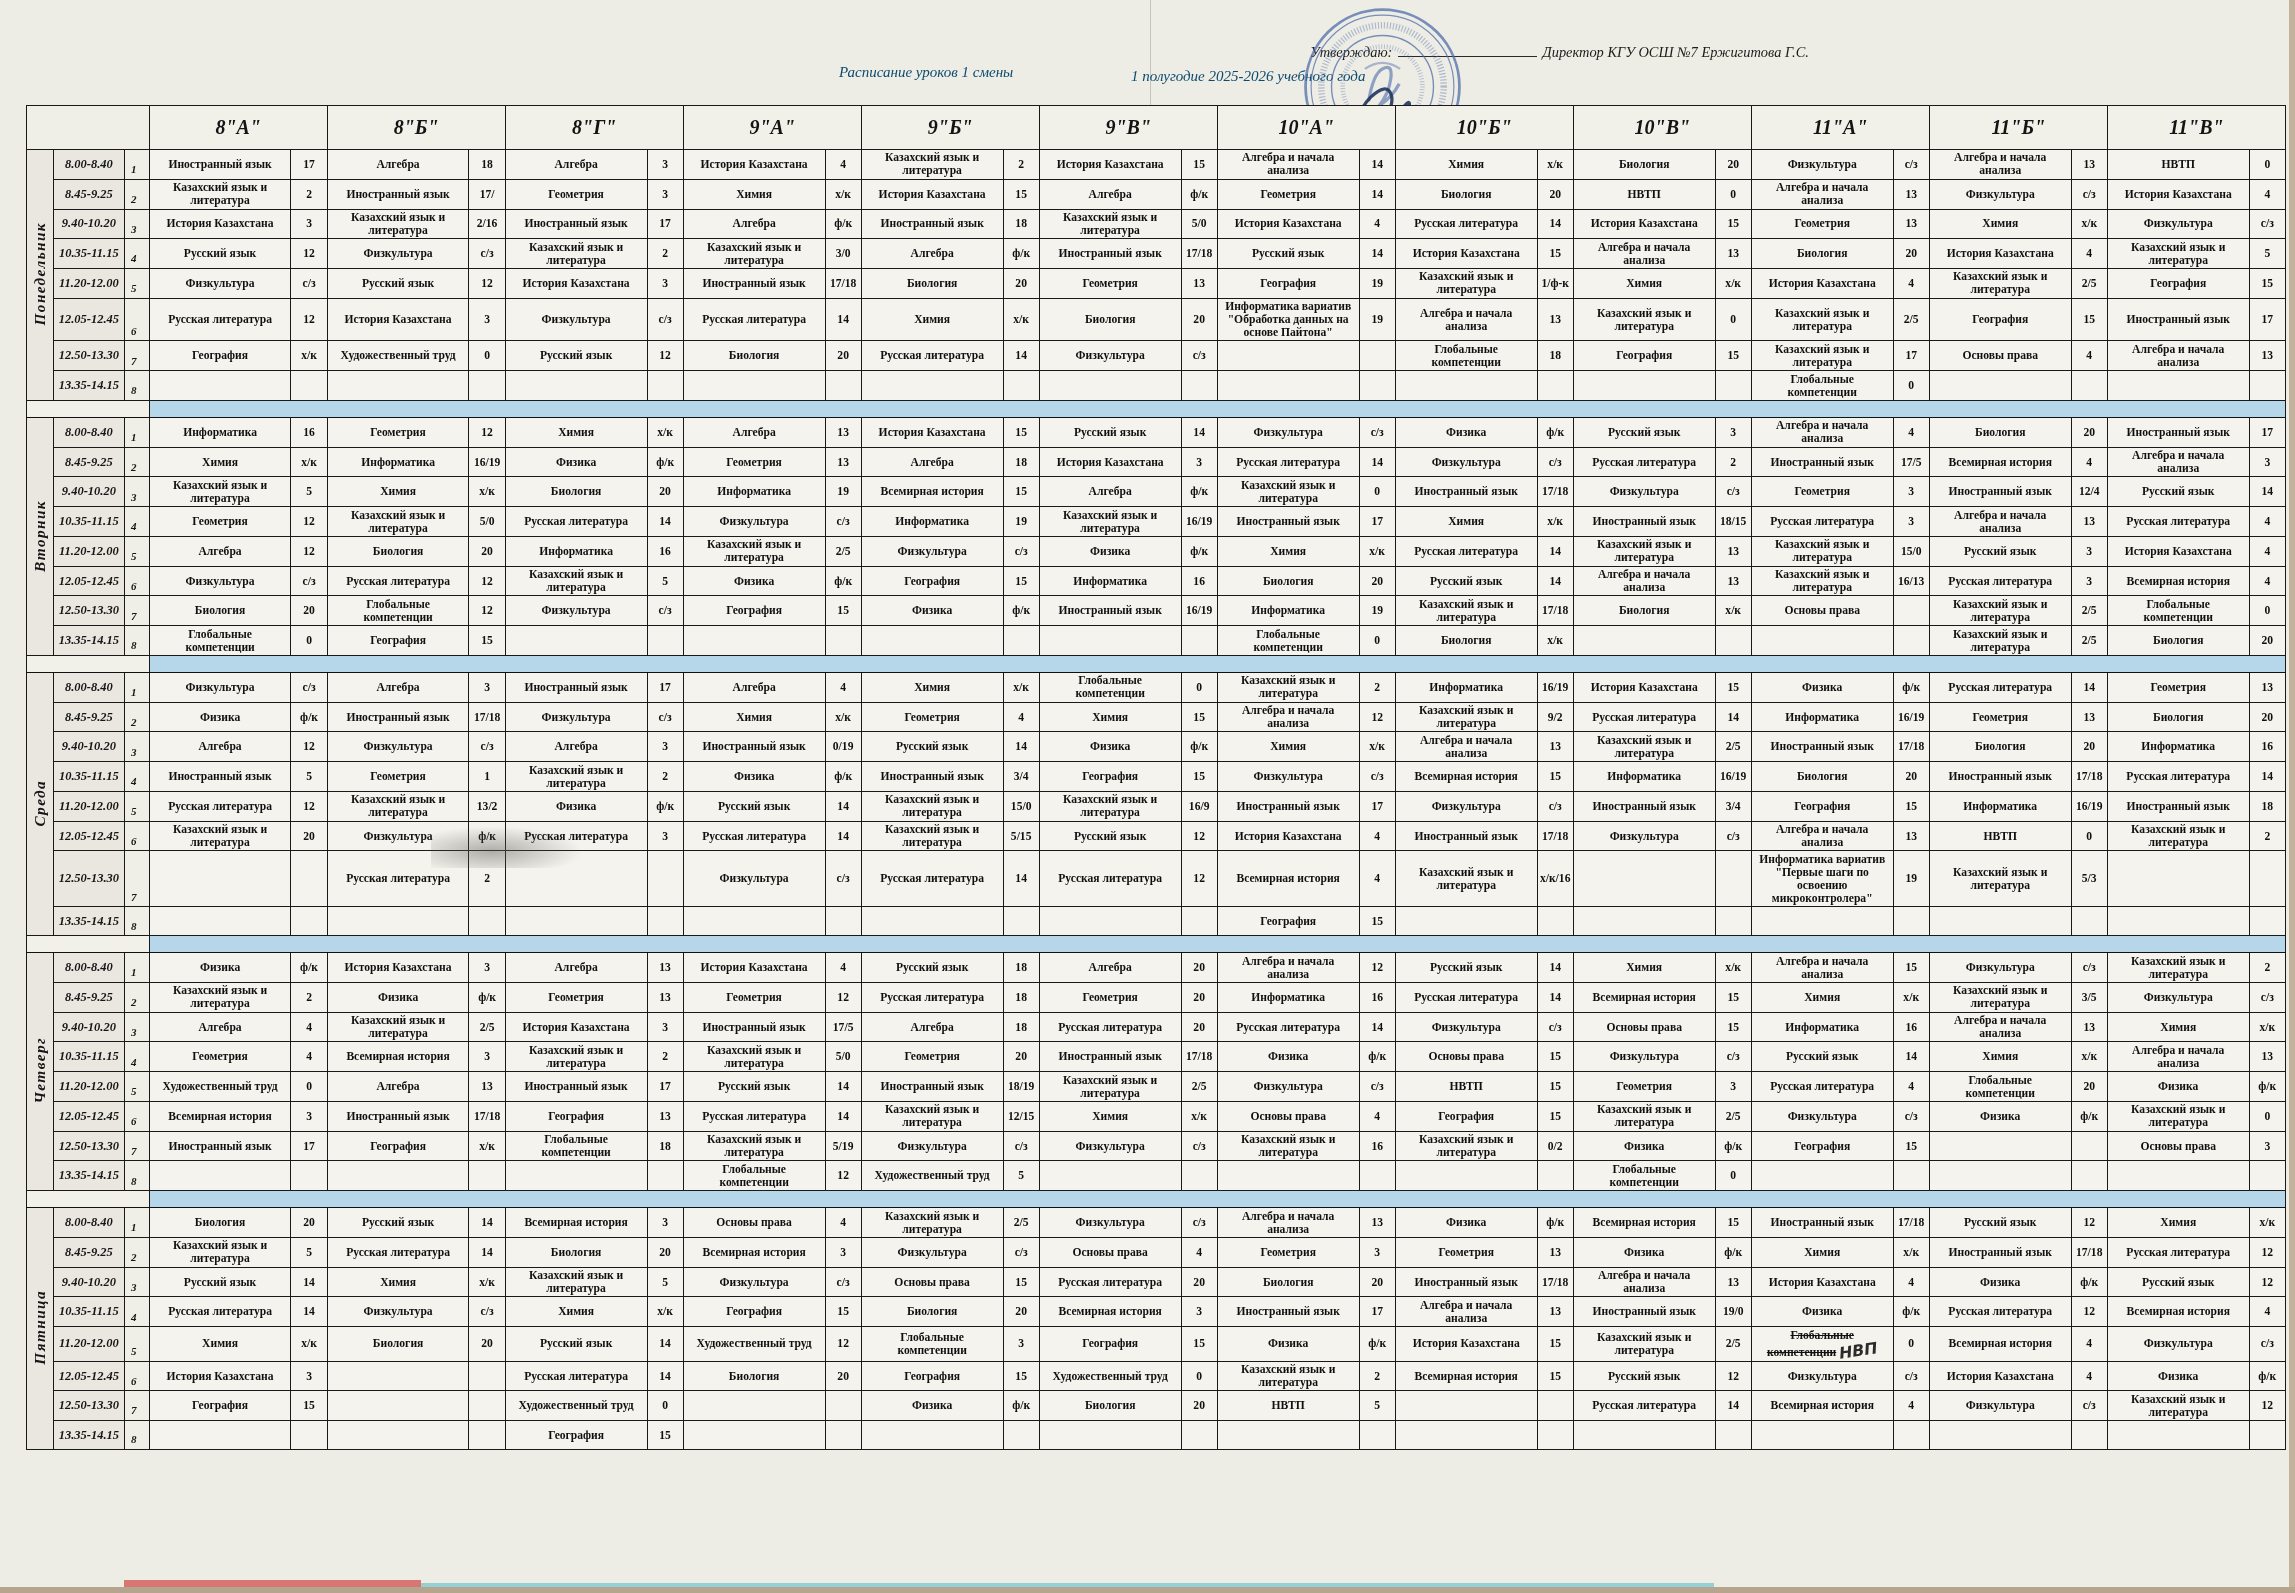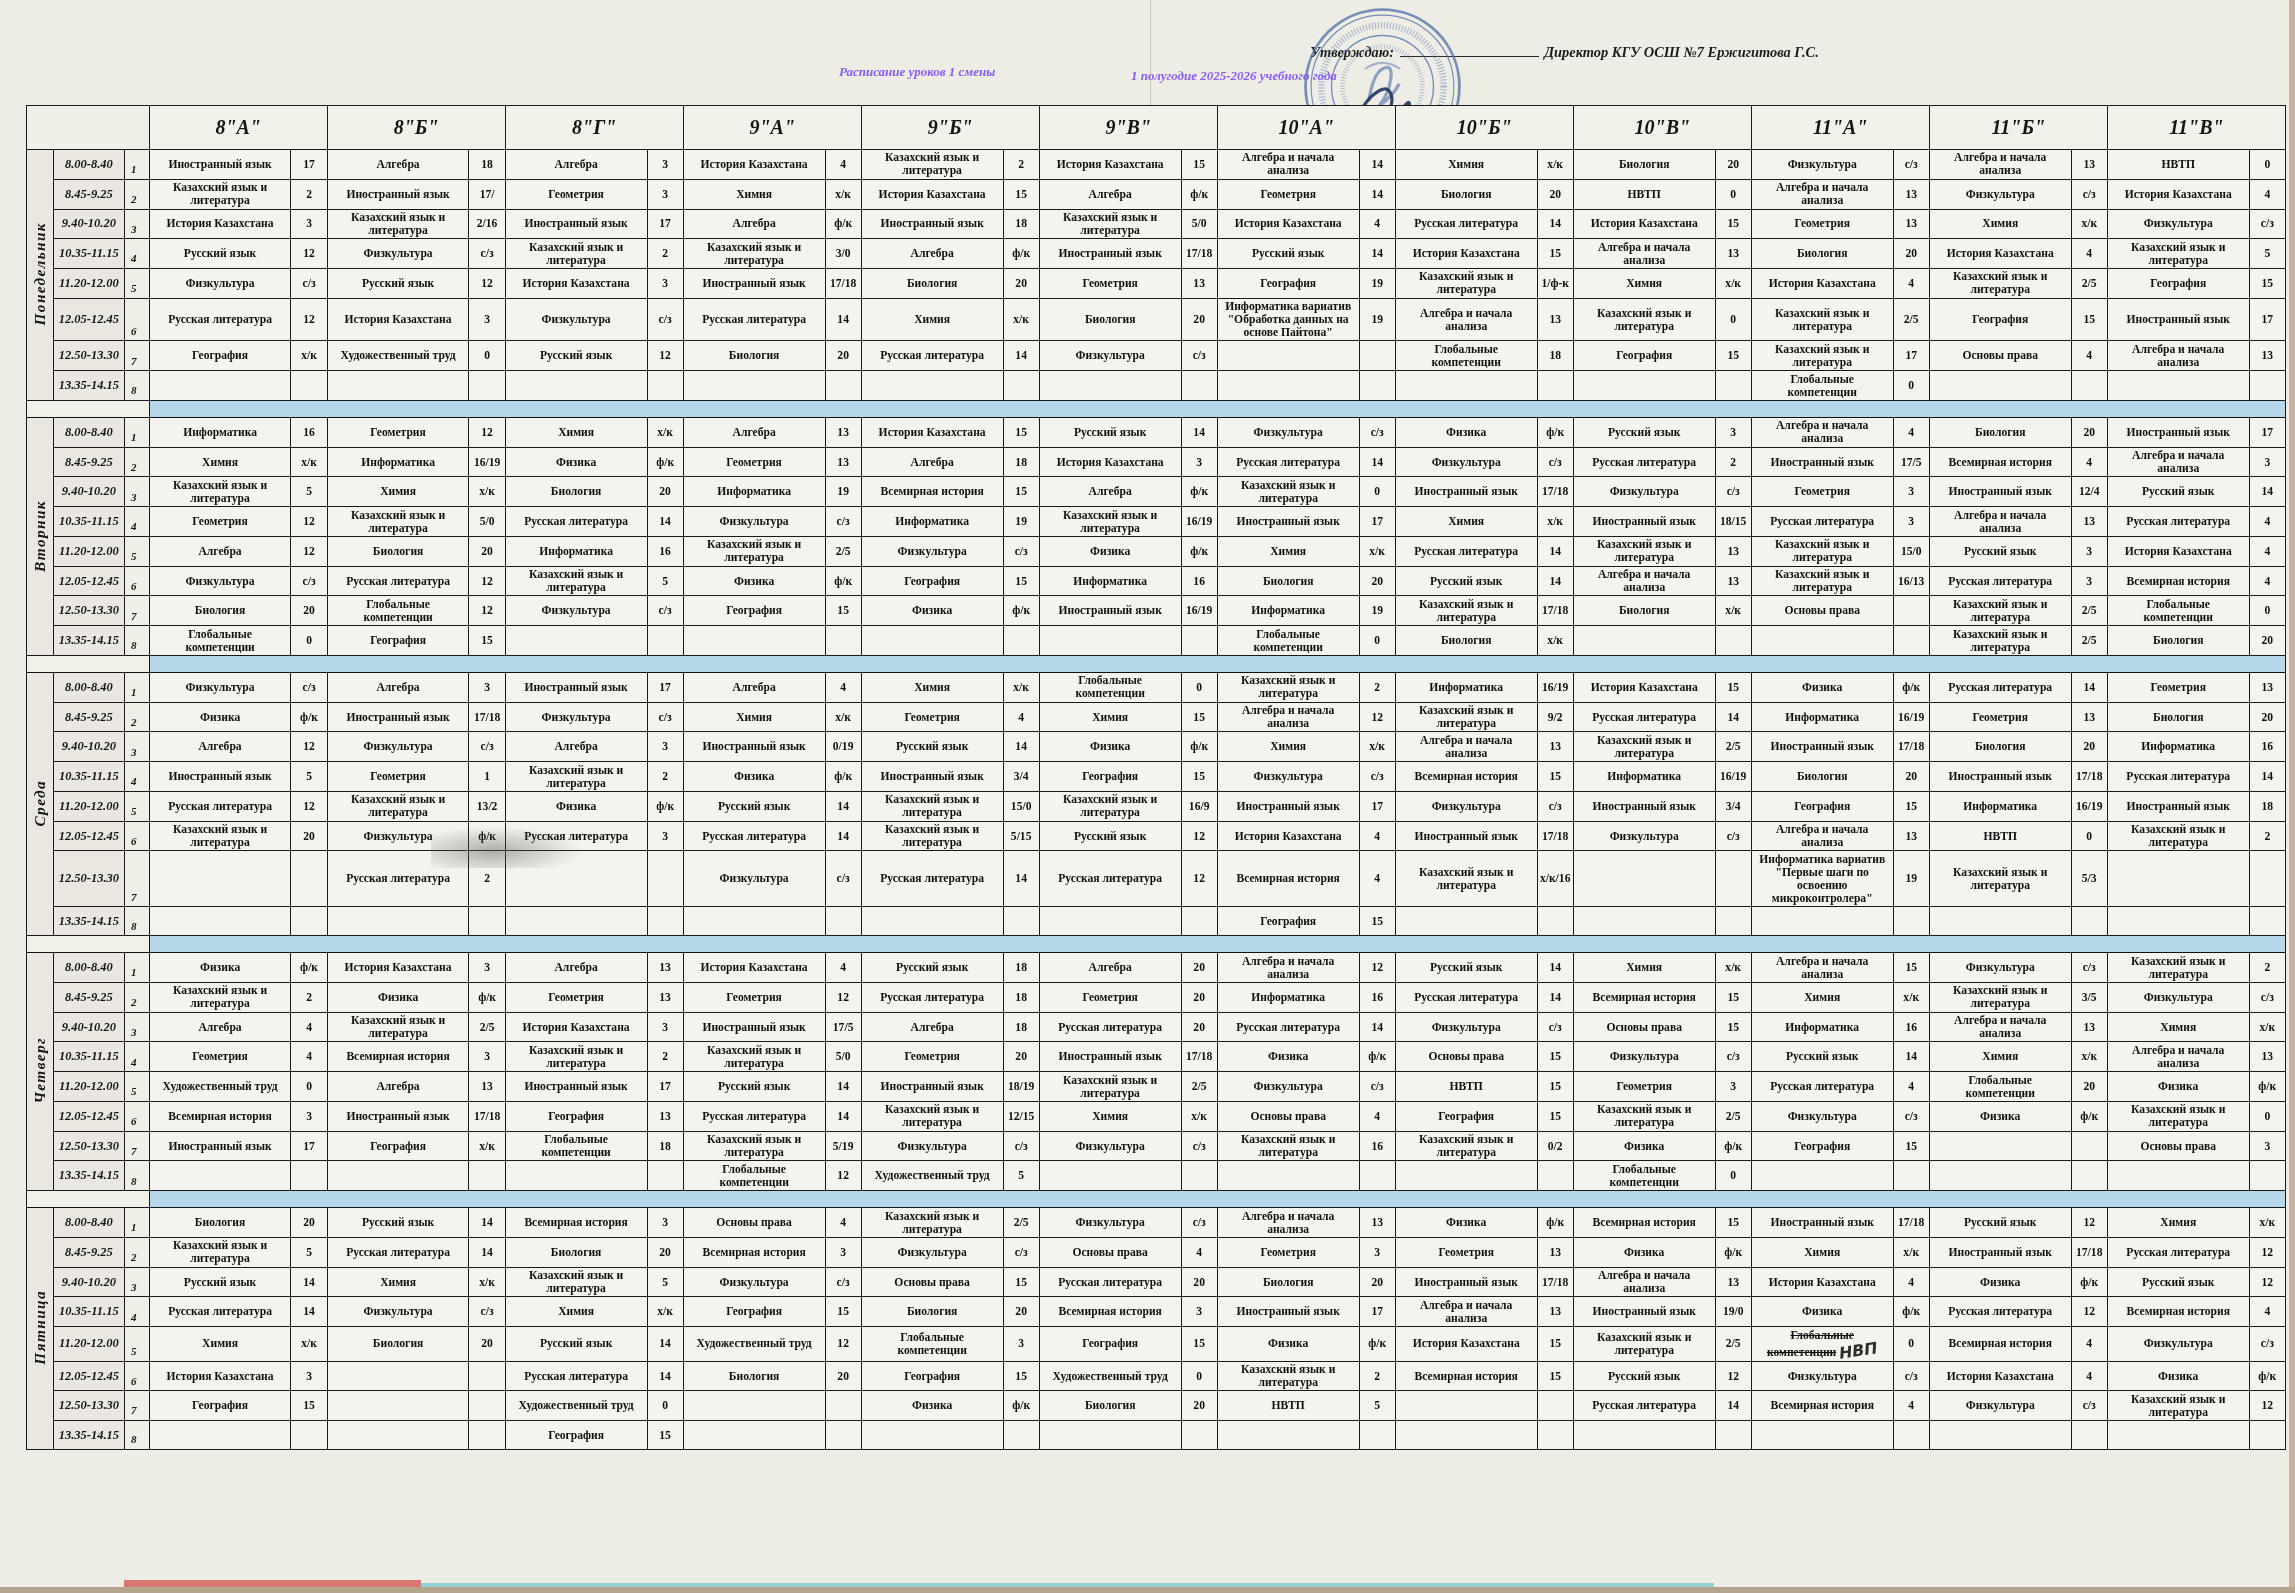--- a/index.html
+++ b/index.html
@@ -1,22 +1,22 @@
 <!DOCTYPE html>
 <html style="font-size:7.4px"><head>
 <meta charset="utf-8">
 <style>
   html,body{margin:0;padding:0}
   body{width:2295px;height:1594px;background:#c3b29c;font-family:"Liberation Serif",serif;position:relative;overflow:hidden}
   .paper{position:absolute;left:0;top:0;width:2289px;height:1587px;background:#edece5}
   .fold{position:absolute;left:1150px;top:0;width:1.4px;height:250px;background:rgba(110,105,95,.30)}
-  .title{position:absolute;font-weight:bold;font-style:italic;font-size:13px;color:#8b5cf6;white-space:nowrap}
+  .title{position:absolute;font-weight:normal;font-style:italic;font-size:15px;color:#0c4a6e;white-space:nowrap}
   .title-left{left:839px;top:64px}
   .title-right{left:1131px;top:68px}
-  .approve{position:absolute;left:1310px;top:42px;font-weight:bold;font-style:italic;font-size:14.4px;color:#1c1c1c;white-space:nowrap}
+  .approve{position:absolute;left:1310px;top:42px;font-weight:normal;font-style:italic;font-size:14.4px;color:#1c1c1c;white-space:nowrap}
   .sig-line{display:inline-block;width:139px;height:14px;border-bottom:1.4px solid #2a2a2a;margin:0 5.6px}
   .stamp{position:absolute;left:1300px;top:3.7px;width:165px;height:165px}
   .signature{position:absolute;left:1329px;top:60px;width:139px;height:116px}
   table.tt{position:absolute;left:26px;top:105px;width:2260px;border-collapse:collapse;table-layout:fixed;background:#f4f3ed}
   .tt td,.tt th{border:1.2px solid #191919;overflow:hidden}
   .tt .corner{background:#efeee7}
   th.cls{font-weight:bold;font-style:italic;font-size:20px;height:41px;color:#141414;background:#f1f0e9}
   td.time{font-weight:bold;font-style:italic;font-size:12.5px;text-align:center;background:#e9e7df;color:#161616}
   td.num{font-weight:bold;font-style:italic;font-size:11px;text-align:left;vertical-align:bottom;padding:0 0 3.7px 6.5px;background:#efeee7;color:#161616}
   td.dayc{background:#e9e7df;text-align:center;vertical-align:middle}

